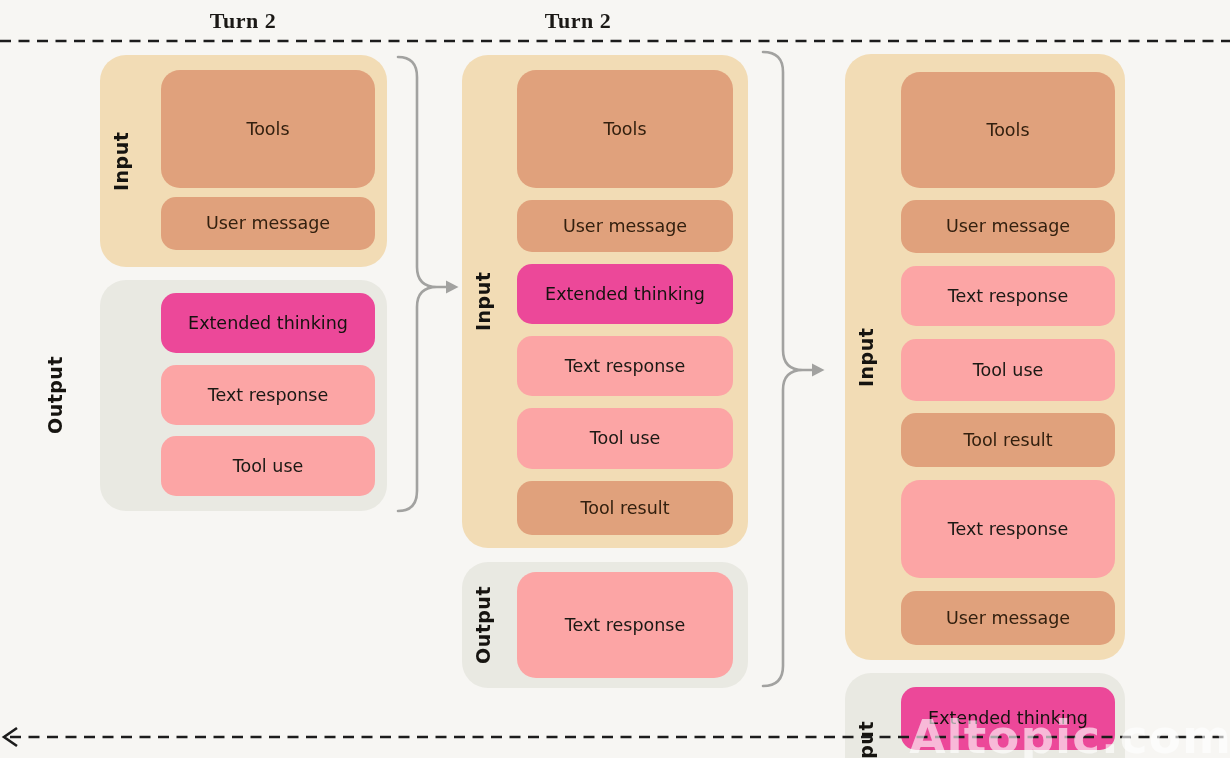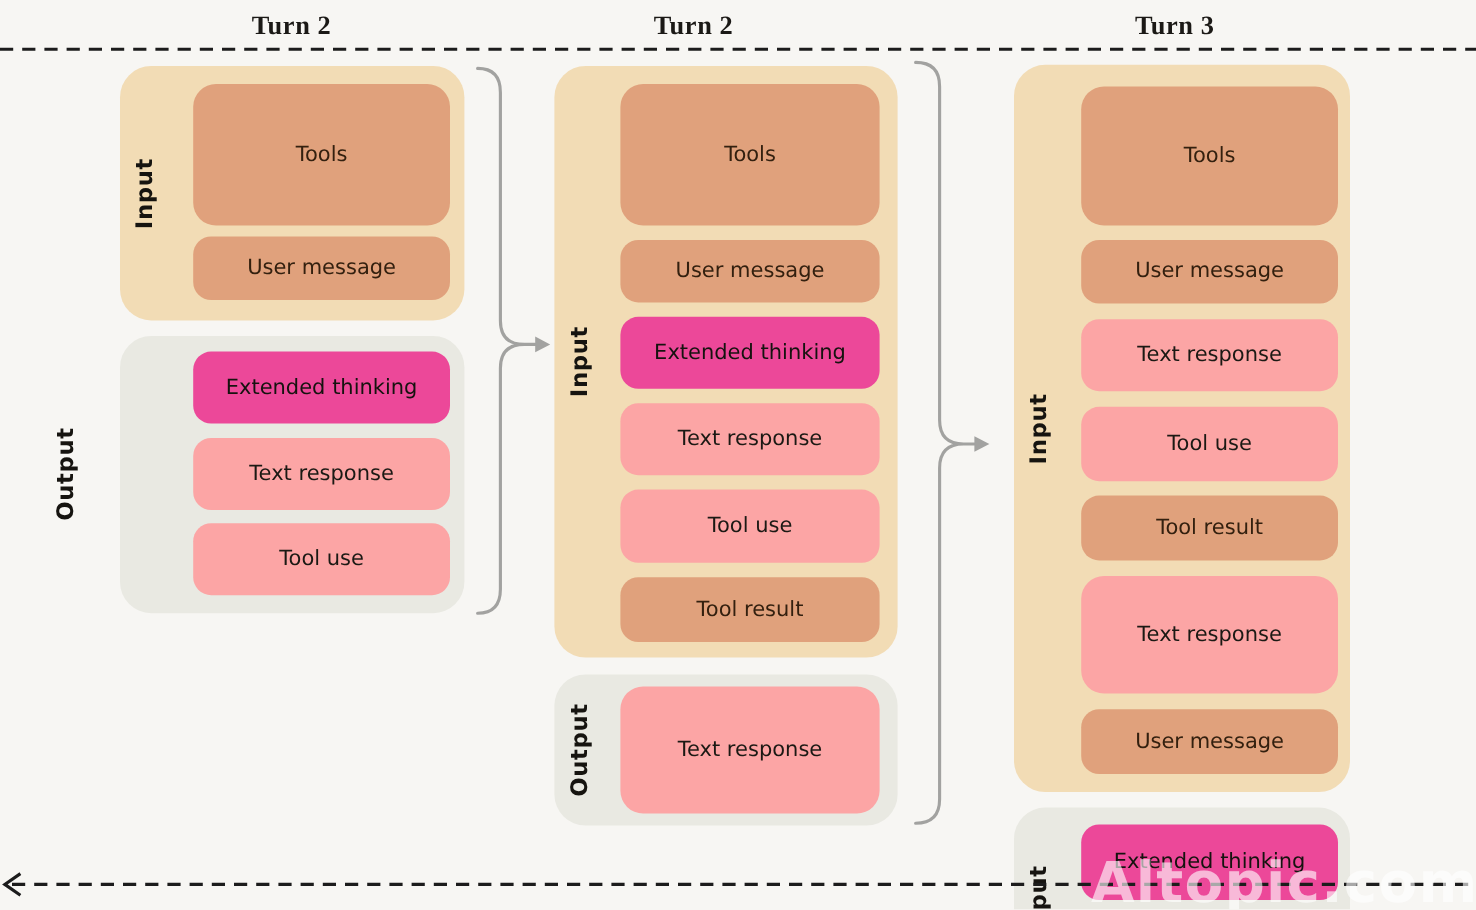--- a/index.html
+++ b/index.html
@@ -35,21 +35,20 @@
     color:rgba(255,255,255,0.62);white-space:nowrap;
   }
 </style>
 </head>
 <body>
 
 <div class="stage">
 
   <div class="hdr" style="left:163px;top:8px;width:160px;">Turn 2</div>
   <div class="hdr" style="left:498px;top:8px;width:160px;">Turn 2</div>
-  <div class="hdr" style="left:899px;top:8px;width:160px;">Turn 3</div>
 
   <div class="grp tan" style="left:100px;top:55px;width:287px;height:212px;"></div>
   <div class="vlabel" style="left:103px;top:55px;width:36px;height:212px;">Input</div>
   <div class="blk accent big" style="left:161px;top:70px;width:214px;height:118px;">Tools</div>
   <div class="blk accent" style="left:161px;top:197px;width:214px;height:53px;">User message</div>
 
   <div class="grp out" style="left:100px;top:280px;width:287px;height:231px;"></div>
   <div class="vlabel" style="left:37px;top:280px;width:36px;height:231px;">Output</div>
   <div class="blk dark" style="left:161px;top:293px;width:214px;height:60px;">Extended thinking</div>
   <div class="blk muted" style="left:161px;top:365px;width:214px;height:60px;">Text response</div>

